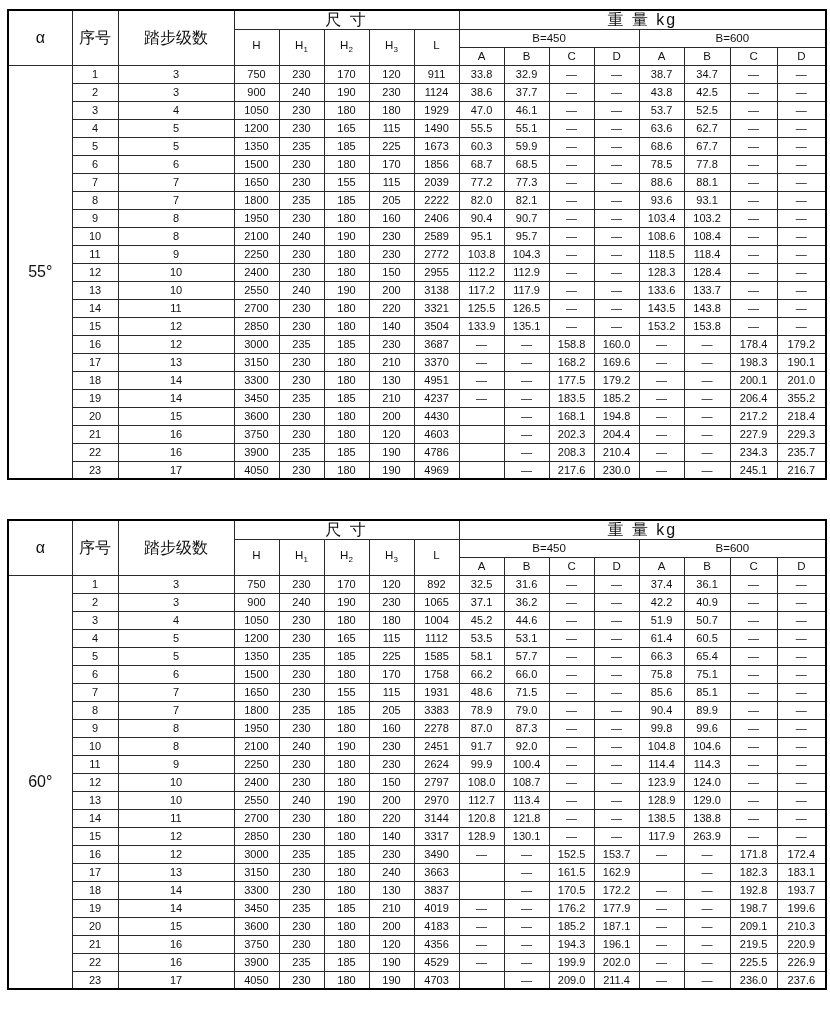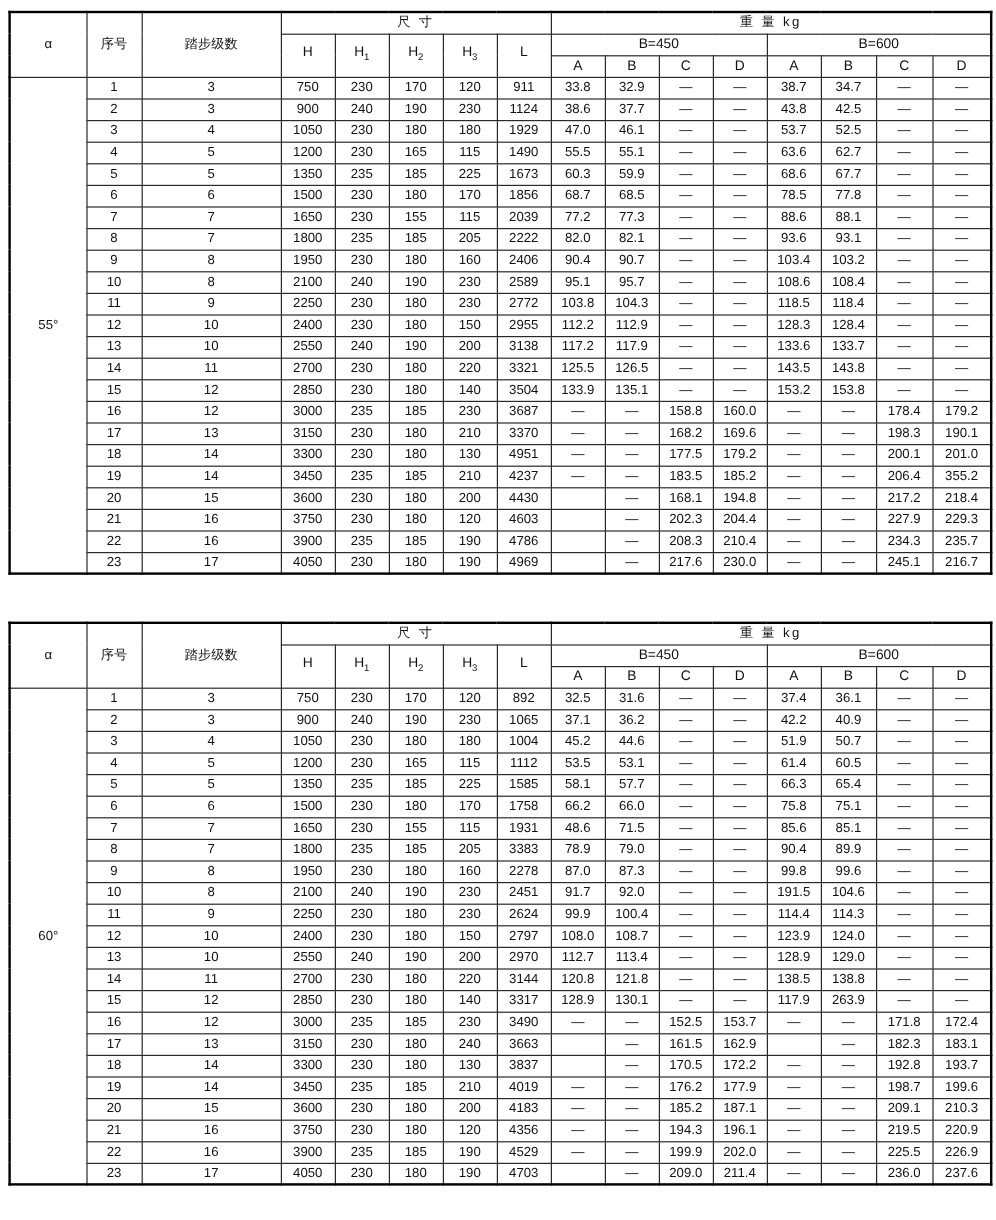--- a/index.html
+++ b/index.html
@@ -26,24 +26,24 @@
     font-weight: normal;
     text-align: center;
     vertical-align: middle;
     font-size: 11px;
     height: 18px;
     padding: 0 1px;
     line-height: 1.1;
     overflow: hidden;
     white-space: nowrap;
   }
-  .spec-table th { font-size: 11px; }
+  .spec-table th { font-size: 16px; }
   .spec-table th.num-head { font-size: 11.5px; }
   .spec-table th sub { font-size: 8px; }
-  .spec-table .alpha-cell { font-size: 11px; }
+  .spec-table .alpha-cell { font-size: 16px; }
   .spec-table .wide-label { letter-spacing: 2px; }
 </style>
 </head>
 <body>
 
 <div class="page">
 
   <table class="spec-table">
     <colgroup>
       <col style="width:64px">
@@ -694,21 +694,21 @@
           <td>8</td>
           <td>2100</td>
           <td>240</td>
           <td>190</td>
           <td>230</td>
           <td>2451</td>
           <td>91.7</td>
           <td>92.0</td>
           <td>—</td>
           <td>—</td>
-          <td>191.5</td>
+          <td>104.8</td>
           <td>104.6</td>
           <td>—</td>
           <td>—</td>
         </tr>
         <tr>
           <td>11</td>
           <td>9</td>
           <td>2250</td>
           <td>230</td>
           <td>180</td>

